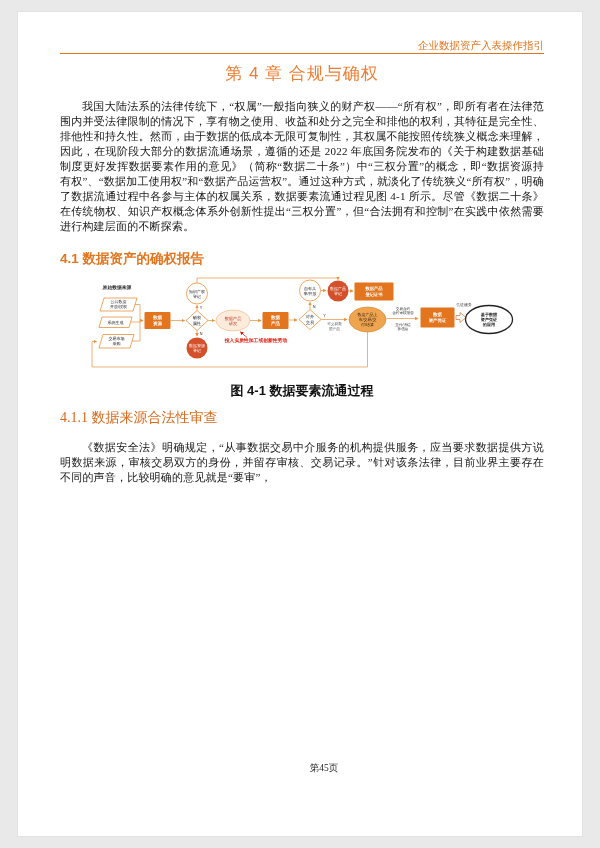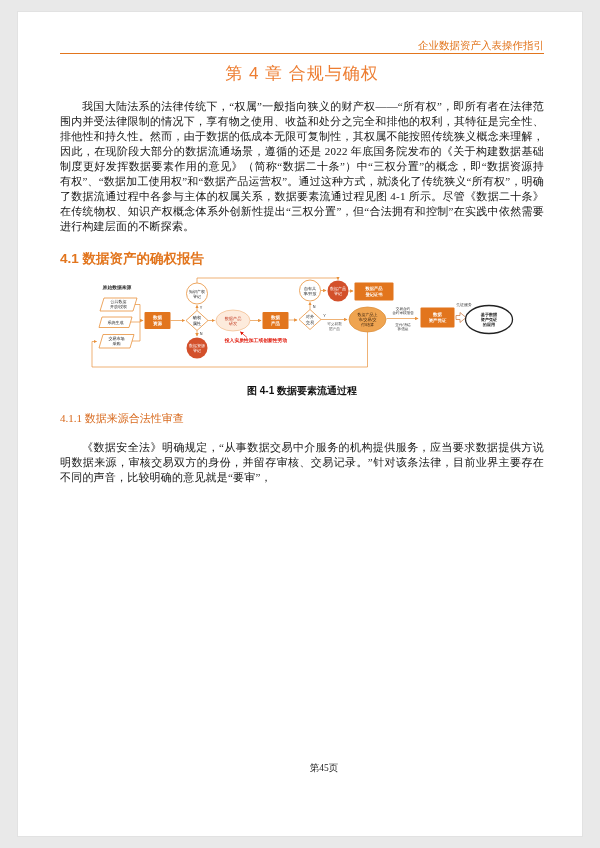--- a/index.html
+++ b/index.html
@@ -26,26 +26,26 @@
   }
   .body-para{
     margin:14px 0 0 0;font-size:11px;line-height:15px;color:#151515;
     text-align:justify;text-indent:2em;letter-spacing:0.2px;
   }
   .sec-h{
     margin:16px 0 0 0;color:#E2751D;font-size:13.5px;line-height:18px;
     font-weight:bold;font-family:"Liberation Sans","DejaVu Sans",sans-serif;
   }
   .subsec-h{
-    margin:12px 0 0 0;color:#D86A1E;font-size:11px;line-height:16px;
+    margin:12px 0 0 0;color:#D86A1E;font-size:14px;line-height:16px;
     font-weight:normal;
   }
   .figure{margin-top:6px;}
   .fig-caption{
-    margin-top:4px;text-align:center;font-size:10px;line-height:14px;
+    margin-top:4px;text-align:center;font-size:13px;line-height:14px;
     font-weight:bold;color:#111;
     font-family:"Liberation Sans","DejaVu Sans",sans-serif;
   }
   .footer{
     position:absolute;left:0;top:750px;width:100%;text-align:center;
     font-size:9.5px;color:#222;padding-left:24px;
   }
   
   svg text{font-family:"Liberation Sans","DejaVu Sans",sans-serif;}
   .nt{font-size:4.2px;fill:#222;text-anchor:middle;}

